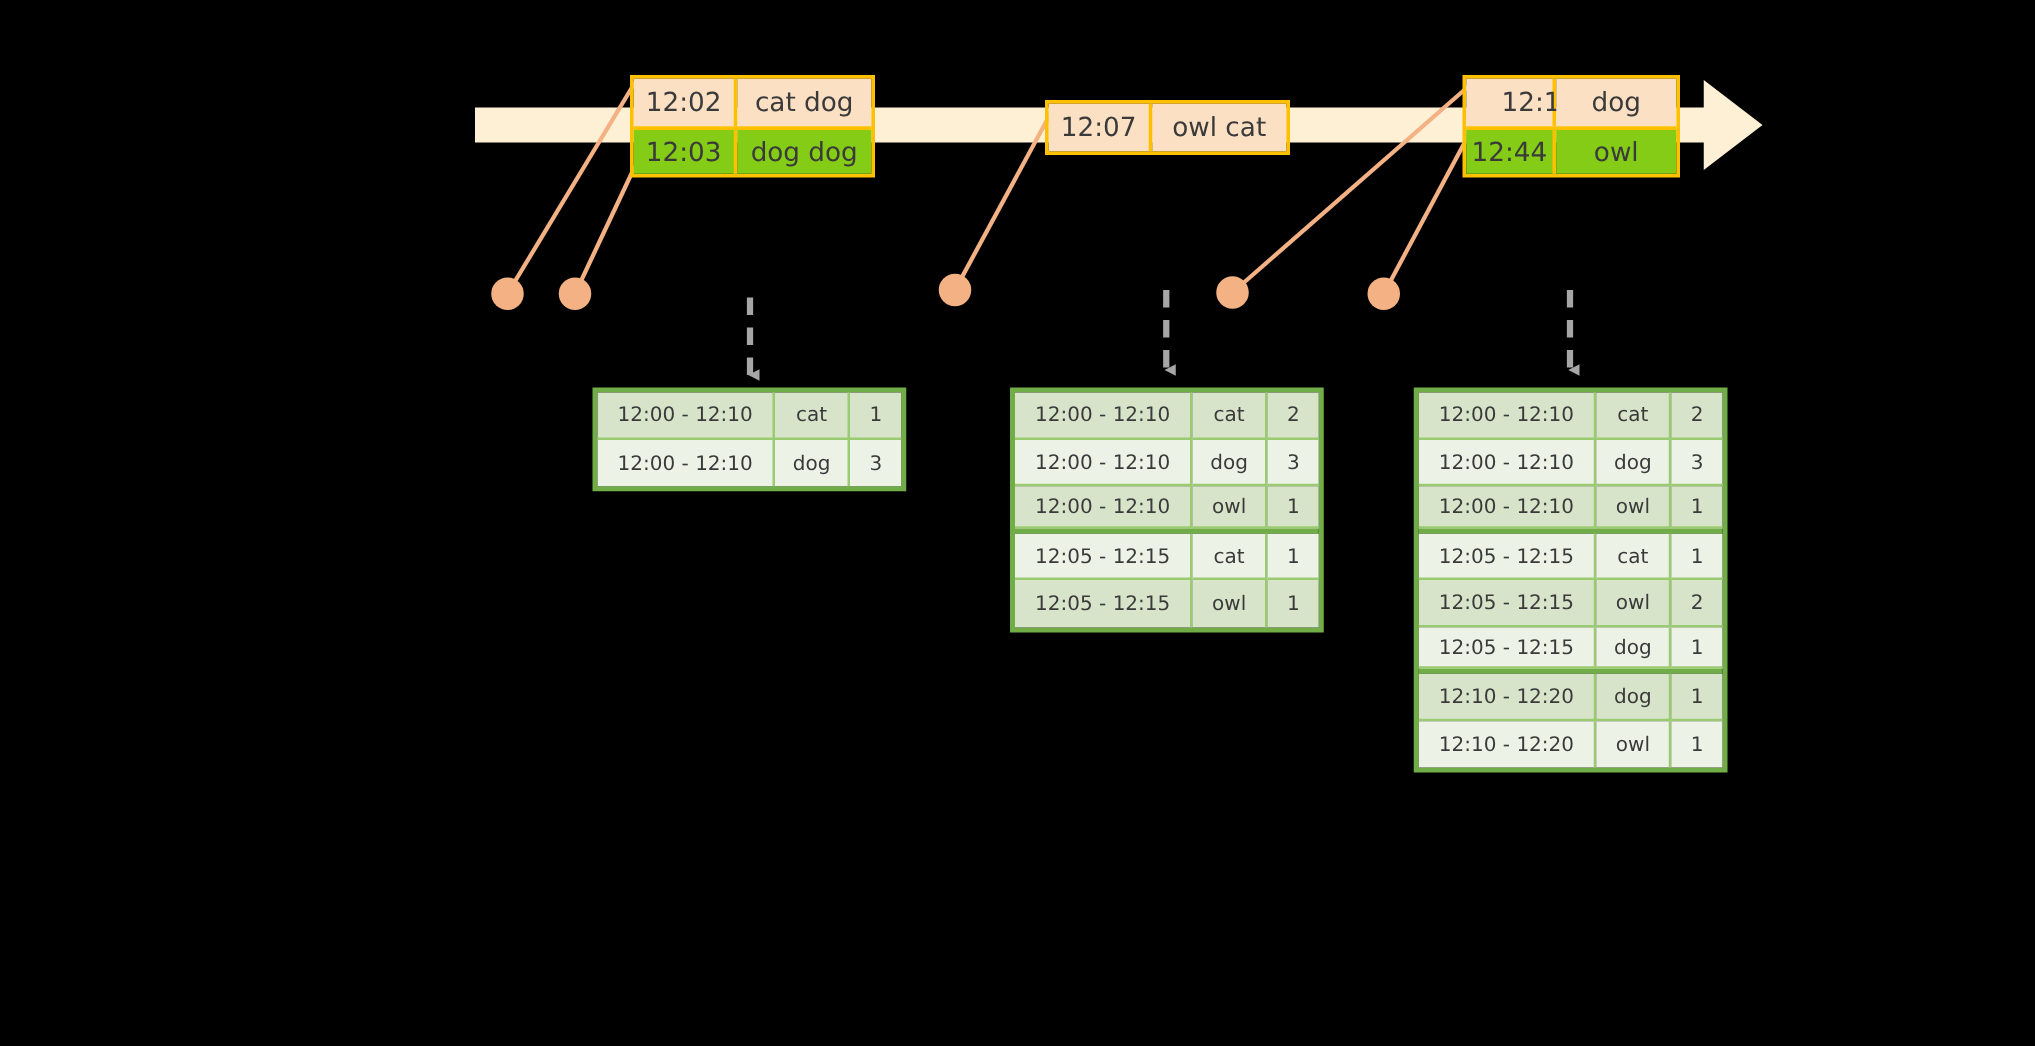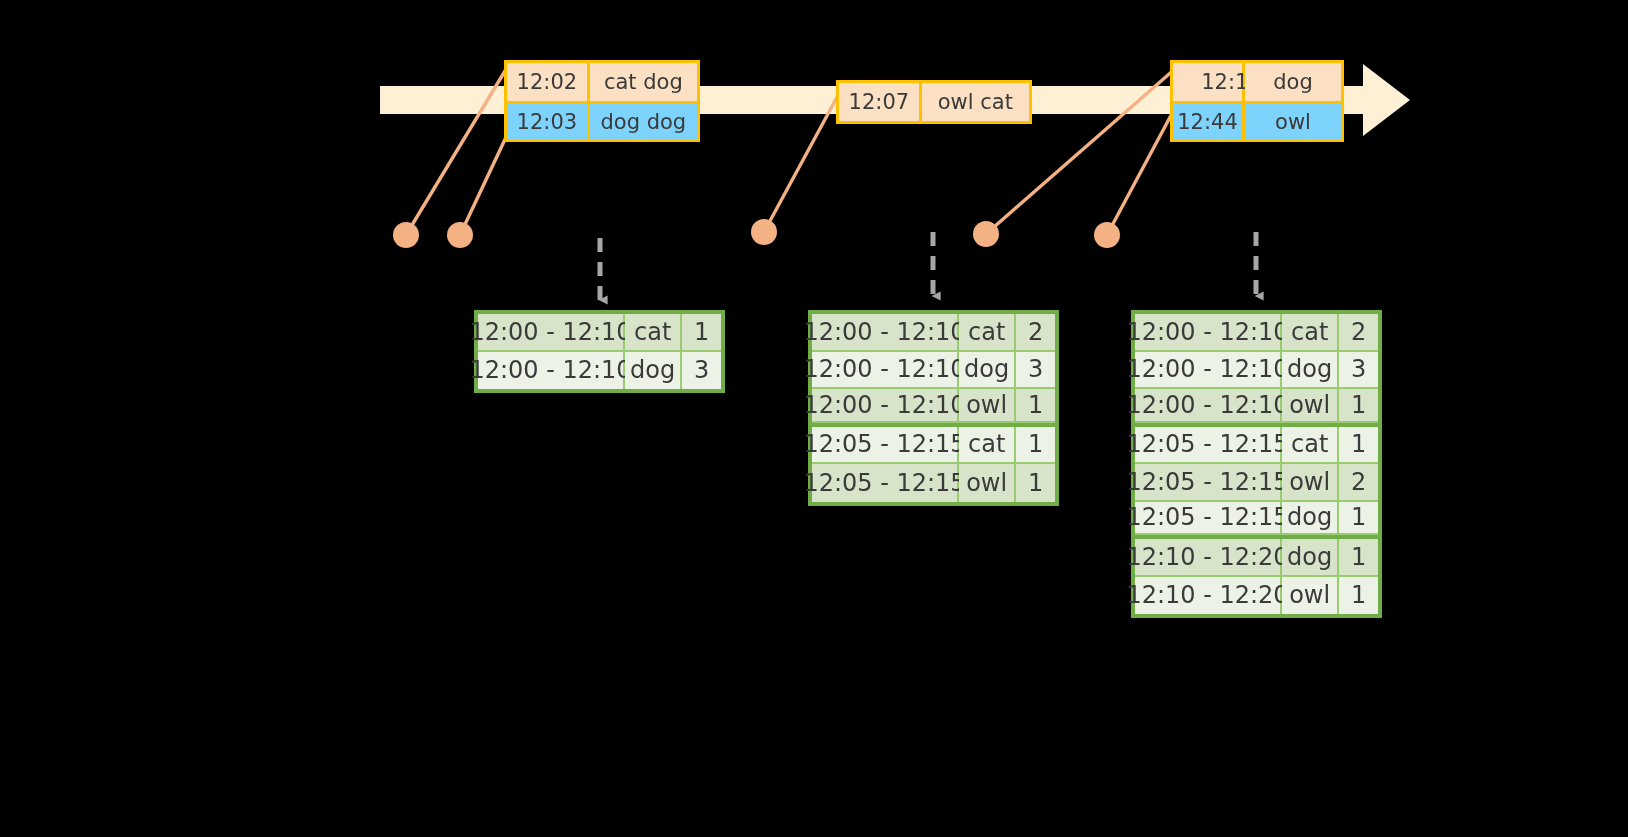--- a/index.html
+++ b/index.html
@@ -39,21 +39,21 @@
   }
   .event-row {
     display: flex;
     height: 38px;
     box-sizing: border-box;
   }
   .event-row + .event-row {
     border-top: 3px solid #FFC000;
   }
   .event-row.shade-dark .ev-cell { background: #FBE0C4; }
-  .event-row.shade-light .ev-cell { background: #7dd3fc; }
+  .event-row.shade-light .ev-cell { background: #84cc16; }
   .ev-cell {
     display: flex;
     align-items: center;
     justify-content: center;
     box-sizing: border-box;
     font-size: 21px;
     color: #3a3a3a;
     white-space: nowrap;
   }
   .ev-time {
@@ -77,21 +77,21 @@
   .res-row.shade-dark .res-cell { background: #D7E4CA; }
   .res-row.shade-light .res-cell { background: #EDF2E7; }
   .res-row.group-end {
     border-bottom: 4px solid #70AD47;
   }
   .res-cell {
     display: flex;
     align-items: center;
     justify-content: center;
     box-sizing: border-box;
-    font-size: 24px;
+    font-size: 16px;
     color: #3a3a3a;
     white-space: nowrap;
     border-right: 2px solid #9ACB70;
     border-bottom: 2px solid #9ACB70;
   }
   .res-cell:last-child { border-right: none; }
   .res-row:last-child .res-cell { border-bottom: none; }
   .c-window { width: 147px; }
   .c-word   { width: 62px; text-align: right; }
   .c-count  { width: 42px; }

